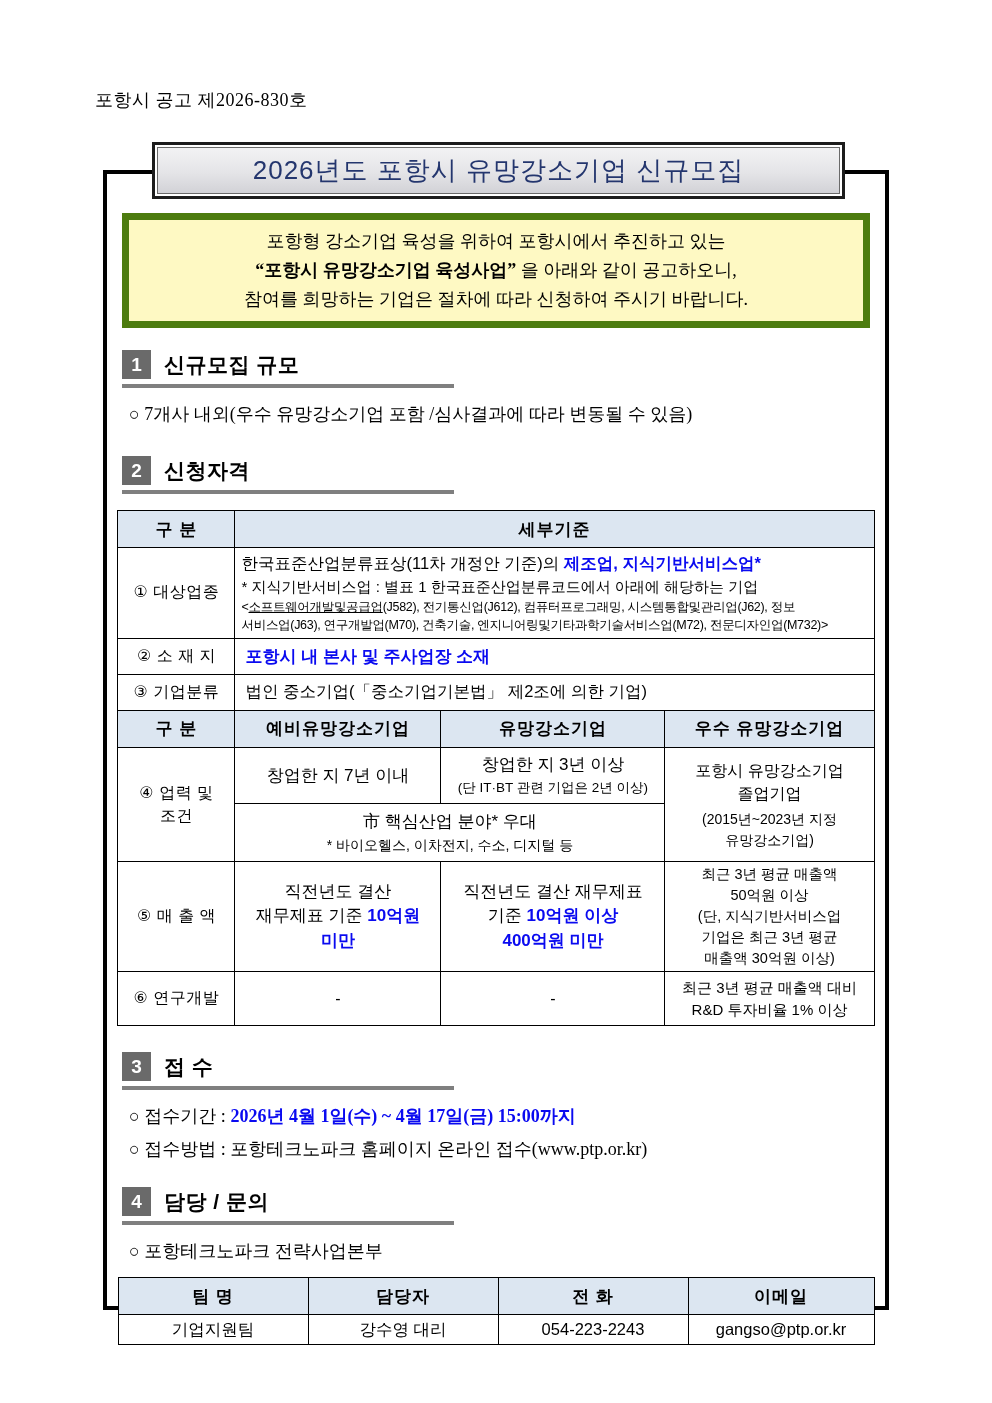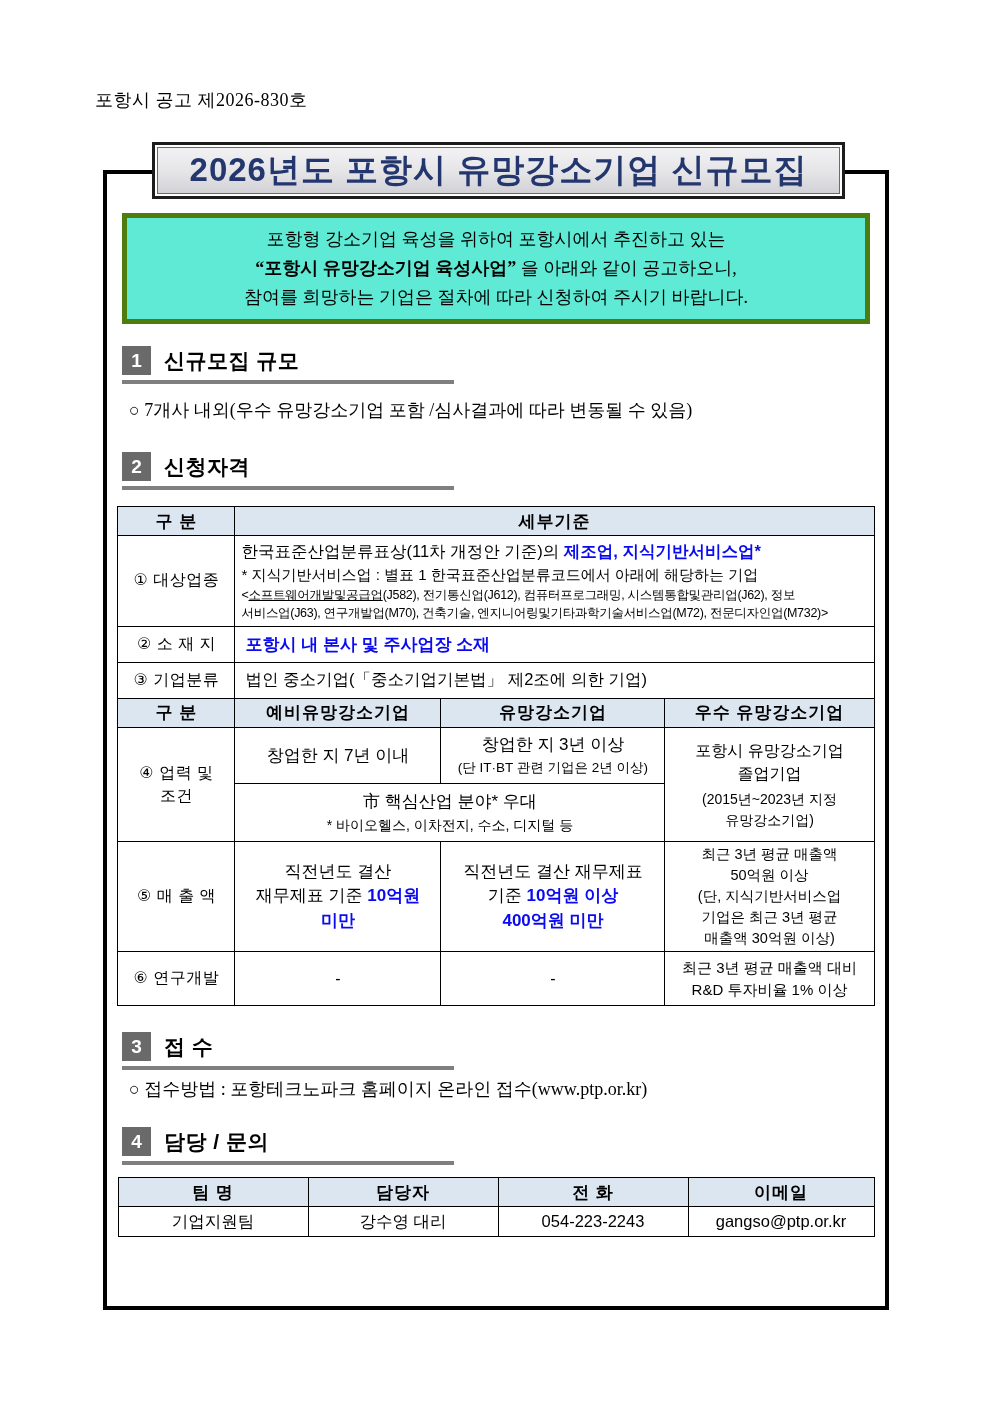--- a/index.html
+++ b/index.html
@@ -27,26 +27,26 @@
   .title-box {
     position:absolute; left:152px; top:142px;
     width:693px; height:57px; z-index:5;
     background:linear-gradient(180deg,#f4f4f5 0%,#e4e4e7 55%,#cfcfd4 100%);
     border:3px solid #1c1c1c;
     box-shadow: inset 0 0 0 2px #ffffff, inset 0 0 0 3px #6a6a6a;
     display:flex; align-items:center; justify-content:center;
   }
   .title-box .t {
     font-family:"Liberation Sans","DejaVu Sans",sans-serif;
-    font-weight:bold; font-size:33px; color:#24366e; letter-spacing:1px;
+    font-weight:normal; font-size:26px; color:#24366e; letter-spacing:1px;
   }
   .intro-box {
     margin:39px 15px 0 15px;
-    background:#5eead4;
-    border:5px solid #4d7c0f;
+    background:#fef9c3;
+    border:7px solid #4d7c0f;
     text-align:center;
     padding:7px 4px;
     font-size:18px; line-height:29px;
   }
   .intro-box .b { font-weight:bold;text-align:center; }
   .sec-head {
     display:flex; align-items:flex-end;
     width:332px;
     border-bottom:4px solid #7f7f7f;
     padding-bottom:5px;
@@ -72,21 +72,21 @@
   .blue { color:#0a0af0; font-weight:bold; }
   table { border-collapse:collapse; width:756px; margin:0 auto; table-layout:fixed; }
   td {
     border:1px solid #000;
     text-align:center; vertical-align:middle;
     font-family:"Liberation Sans","DejaVu Sans",sans-serif;
     font-size:16px; padding:2px 3px;
   }
   tr.thead td {
     background:#dce6f1; font-weight:bold; font-size:17px;
-    height:29px; letter-spacing:1px;
+    height:37px; letter-spacing:1px;
   }
   .qual-table { margin-top:16px; }
   .lbl { font-size:16px; letter-spacing:0.5px; }
   .left-cell { text-align:left; padding-left:10px; }
   .small-ln { font-size:12.5px; text-align:left; line-height:17px; letter-spacing:-0.3px; }
   .u { text-decoration:underline; }
   .contact-table { margin-top:12px; }
   .contact-table td { height:30px; font-size:16.5px; }
   .footer-strip {
     margin-top:auto;
@@ -217,26 +217,28 @@
           <div>R&amp;D 투자비율 1% 이상</div>
         </td>
       </tr>
     </tbody>
       </table>
 
     <div class="sec-head" style="margin-top:26px;">
       <span class="sec-num">3</span>
       <span class="sec-title">접 수</span>
     </div>
+    <div class="bullet"><span>○  접수기간 : </span><span class="blue">2026년 4월 1일(수) ~ 4월 17일(금) 15:00까지</span></div>
     <div class="bullet" style="margin-top:6px;">○  접수방법 : 포항테크노파크 홈페이지 온라인 접수(www.ptp.or.kr)</div>
 
     <div class="sec-head" style="margin-top:24px;">
       <span class="sec-num">4</span>
       <span class="sec-title">담당 / 문의</span>
     </div>
+    <div class="bullet">○  포항테크노파크 전략사업본부</div>
 
     <table class="contact-table">
       <colgroup>
           <col style="width:190px">
           <col style="width:190px">
           <col style="width:190px">
           <col style="width:186px">
         </colgroup>
       <tbody>
           <tr class="thead">

